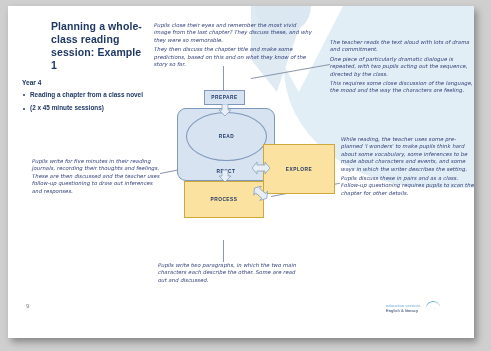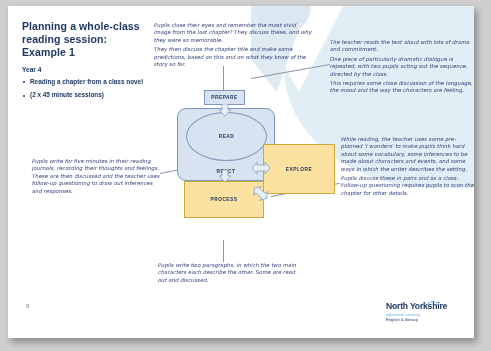--- a/index.html
+++ b/index.html
@@ -36,20 +36,21 @@
   .deco-circle{
     position:absolute;left:247px;top:-28px;width:56px;height:56px;
     border-radius:50%;background:#dbe7f1;pointer-events:none;
   }
 
   
   .title-block{position:absolute;left:14px;top:14px;width:128px;}
   .title{
     font-size:10.5px;line-height:13px;font-weight:bold;color:#1f3864;
     letter-spacing:.1px;
+    margin-left:29px;
   }
   .subtitle{
     margin-top:7px;font-size:6.6px;font-weight:bold;color:#1f3864;
   }
   ul.bullets{margin:5px 0 0 0;padding:0;list-style:none;}
   ul.bullets li{
     position:relative;padding-left:8px;margin-bottom:5px;
     font-size:6.4px;line-height:8.4px;font-weight:bold;color:#1f3864;
   }
   ul.bullets li:before{
@@ -223,19 +224,18 @@
           <polygon points="4,4 12,4 12,1 16,7 12,13 12,10 4,10 4,13 0,7 4,1" fill="#e8eef6" stroke="#7e98bb" stroke-width=".7"></polygon>
         </g>
       </svg>
 
     </div>
 
     <div class="pagenum">9</div>
 
     <div class="logo">
       <div class="logo-swoosh"></div>
-      <div class="logo-main">North Yorkshire</div>
       <div class="logo-sub1">education services</div>
       <div class="logo-sub2">English &amp; literacy</div>
     </div>
 
   </div>
 </div>
 
 </body></html>

